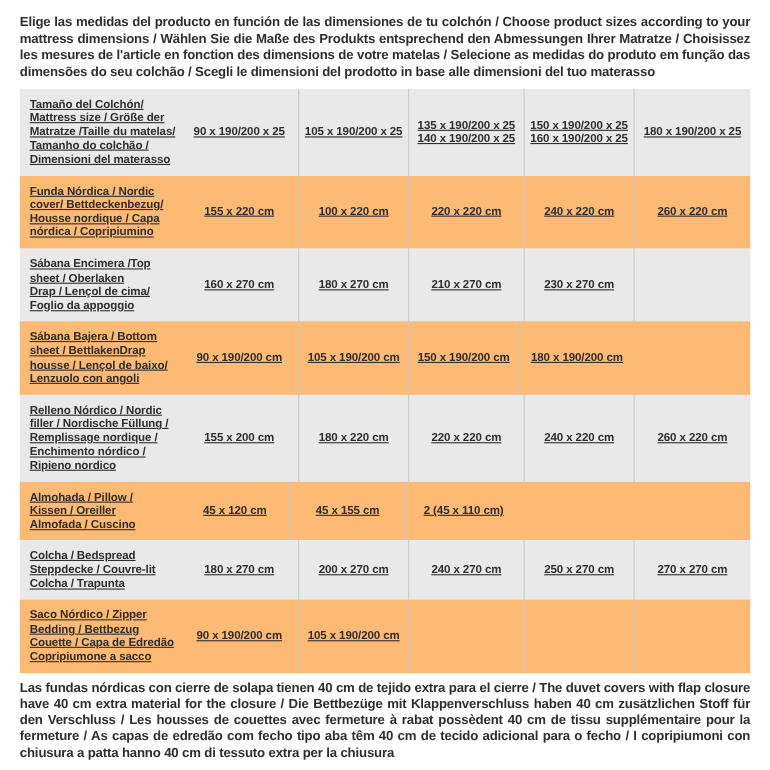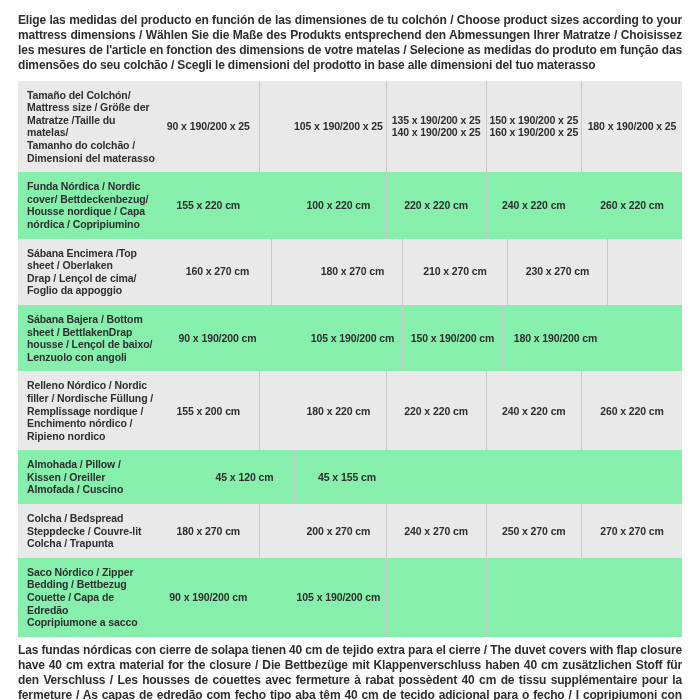--- a/index.html
+++ b/index.html
@@ -30,44 +30,45 @@
   }
   .footnote {
     margin-top: 6px;
   }
   .size-table {
     width: 664px;
   }
   .trow {
     display: flex;
     align-items: stretch;
+    text-decoration: underline;
   }
   .trow.alt { background: #e9e9e9; }
-  .trow.base { background: #86efac; }
+  .trow.base { background: #fdba74; }
   .tcell {
     display: flex;
     align-items: center;
     box-sizing: border-box;
     font-size: 10.5px;
     line-height: 12.6px;
     white-space: pre-line;
     letter-spacing: -0.1px;
   }
   .tcell.label {
     width: 146px;
     padding: 8px 2px 8px 9px;
     text-align: left;
   }
   .tcell.val {
     justify-content: center;
     text-align: center;
     padding: 8px 2px;
   }
   .tcell.c0 { width: 108px; text-align: right; }
-  .tcell.c1 { width: 100px; margin-left: 31px; }
+  .tcell.c1 { width: 100px; }
   .tcell.c2 { width: 105px; }
   .tcell.c3 { width: 100px; }
   .tcell.c4 { width: 105px; }
   .tcell.c0, .tcell.c1, .tcell.c2, .tcell.c3 {
     border-right: 1px solid #c9c9c9;
   }
 </style>
 </head>
 <body>
 
@@ -131,20 +132,21 @@
         <div class="tcell val c2">220 x 220 cm</div>
         <div class="tcell val c3">240 x 220 cm</div>
         <div class="tcell val c4">260 x 220 cm</div>
       </div>
       <div class="trow base">
         <div class="tcell label">Almohada  / Pillow /
 Kissen / Oreiller
 Almofada / Cuscino</div>
         <div class="tcell val c1">45 x 120 cm</div>
         <div class="tcell val c2">45 x 155 cm</div>
+        <div class="tcell val c4">2 (45 x 110 cm)</div>
       </div>
       <div class="trow alt">
         <div class="tcell label">Colcha / Bedspread
 Steppdecke / Couvre-lit
 Colcha / Trapunta</div>
         <div class="tcell val c0">180 x 270 cm</div>
         <div class="tcell val c1">200 x 270 cm</div>
         <div class="tcell val c2">240 x 270 cm</div>
         <div class="tcell val c3">250 x 270 cm</div>
         <div class="tcell val c4">270 x 270 cm</div>

